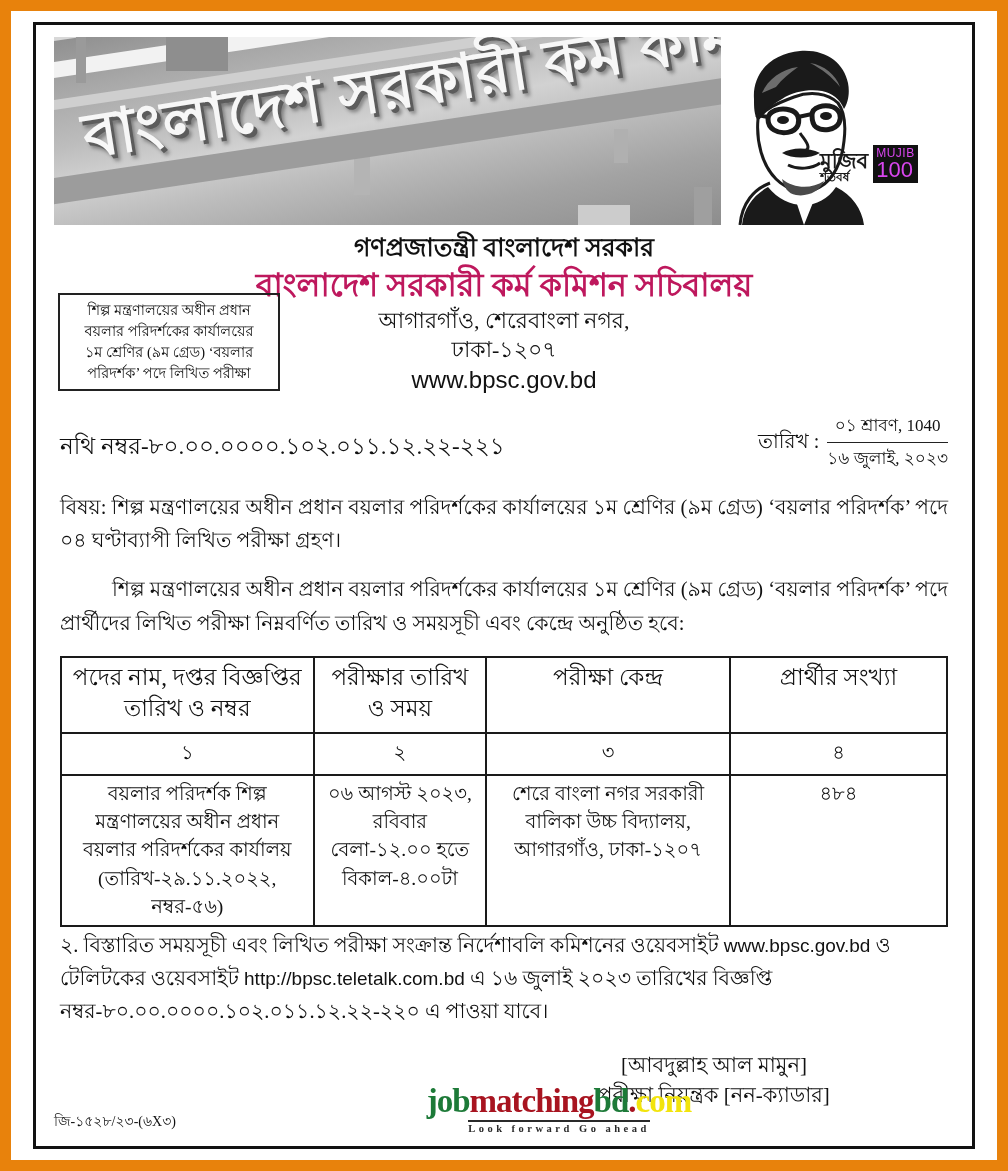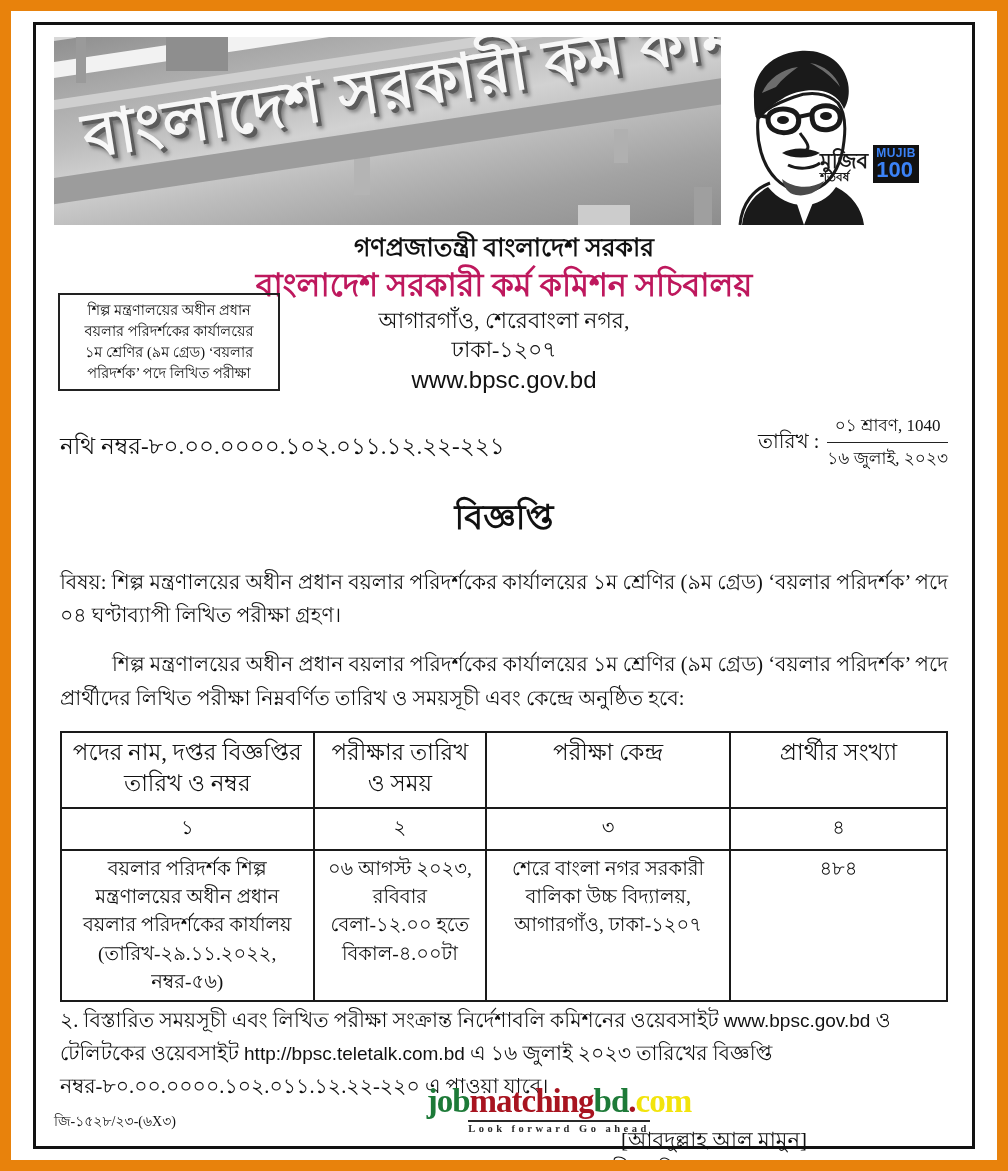--- a/index.html
+++ b/index.html
@@ -105,23 +105,23 @@
     font-family: "Liberation Serif", serif;
     font-weight: bold;
     color: #1a1a1a;
     line-height: 0.95;
     text-align: left;
   }
   .mujib-bn .l1 { font-size: 21px; display:block; }
   .mujib-bn .l2 { font-size: 12px; display:block; }
   .mujib-en {
     background: #111111;
-    color: #3b82f6;
+    color: #d946ef;
     font-family: "Liberation Sans", sans-serif;
-    font-weight: bold;
+    font-weight: normal;
     line-height: 1.0;
     padding: 2px 3px;
     text-align: left;
   }
   .mujib-en .e1 { font-size: 12px; display:block; letter-spacing: 0.5px; }
   .mujib-en .e2 { font-size: 22px; display:block; letter-spacing: 0px; }
 
   
   .org-head {
     text-align: center;
@@ -381,21 +381,20 @@
         <div class="memo-no">নথি নম্বর-৮০.০০.০০০০.১০২.০১১.১২.২২-২২১</div>
         <div class="date-block">
           <div class="date-label">তারিখ :</div>
           <div class="date-stack">
             <div class="date-bn">০১ শ্রাবণ, 1040</div>
             <div class="date-en">১৬ জুলাই, ২০২৩</div>
           </div>
         </div>
       </div>
 
-      <div class="notice-title">বিজ্ঞপ্তি</div>
 
       <div class="para subject">বিষয়: শিল্প মন্ত্রণালয়ের অধীন প্রধান বয়লার পরিদর্শকের কার্যালয়ের ১ম শ্রেণির (৯ম গ্রেড) ‘বয়লার পরিদর্শক’ পদে ০৪ ঘণ্টাব্যাপী লিখিত পরীক্ষা গ্রহণ।</div>
 
       <div class="para body-para">শিল্প মন্ত্রণালয়ের অধীন প্রধান বয়লার পরিদর্শকের কার্যালয়ের ১ম শ্রেণির (৯ম গ্রেড) ‘বয়লার পরিদর্শক’ পদে প্রার্থীদের লিখিত পরীক্ষা নিম্নবর্ণিত তারিখ ও সময়সূচী এবং কেন্দ্রে অনুষ্ঠিত হবে:</div>
 
       <table class="exam-table">
         <colgroup>
           <col class="c1">
             <col class="c2">
             <col class="c3">

